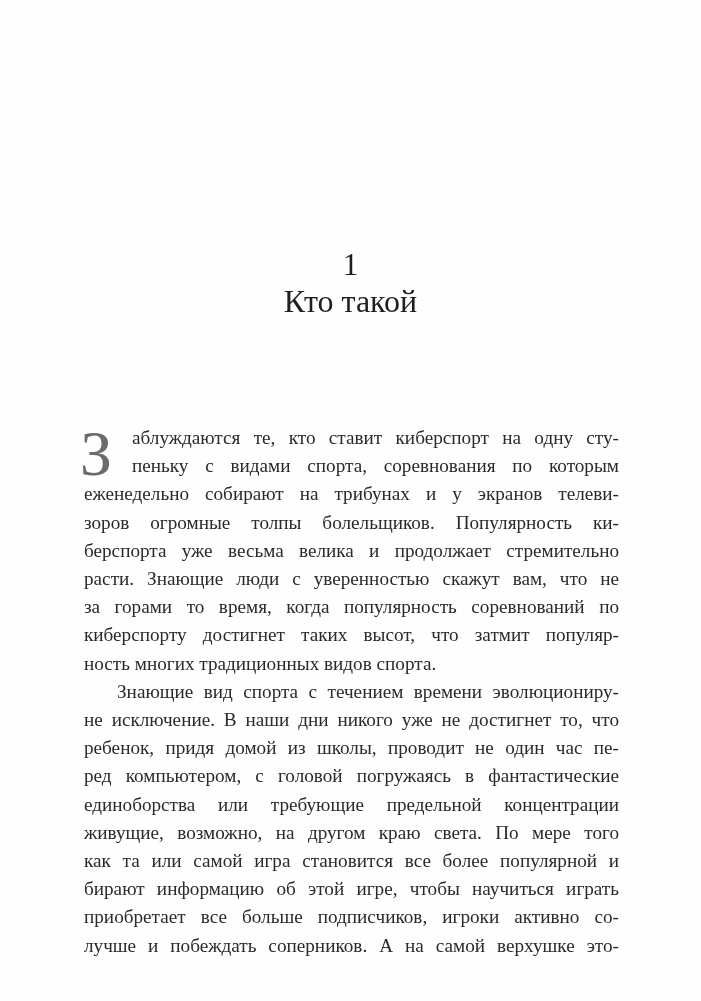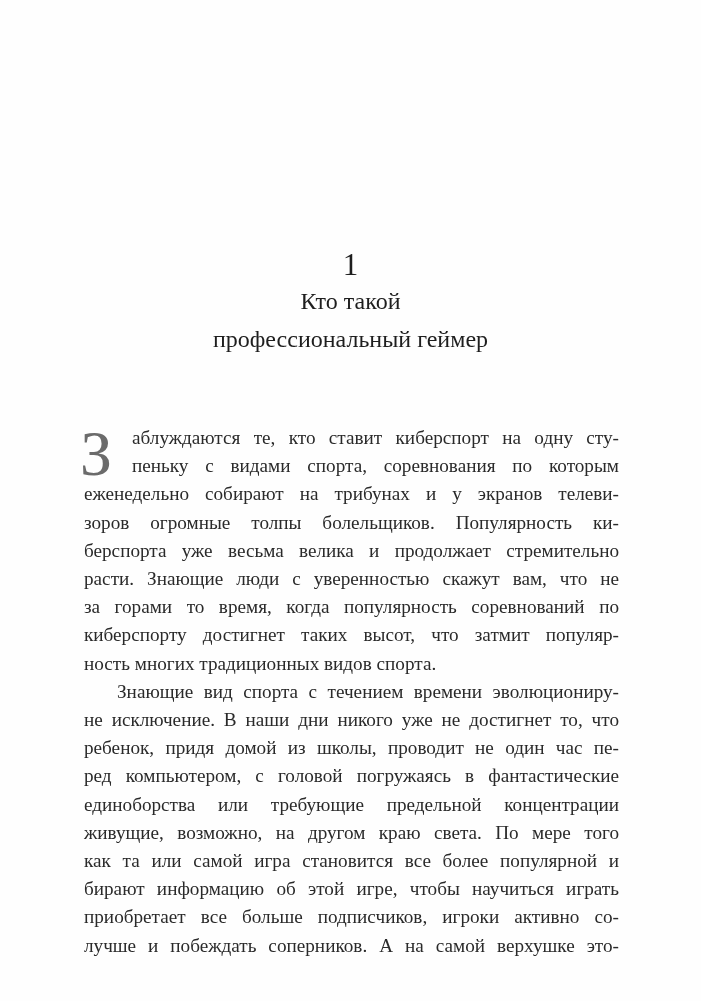--- a/index.html
+++ b/index.html
@@ -1,40 +1,39 @@
 <!DOCTYPE html>
 <html><head>
 <meta charset="utf-8">
 <style>
   html, body { margin: 0; padding: 0; background: #ffffff; }
   body { width: 701px; height: 1001px; position: relative; overflow: hidden; }
   .page { position: absolute; left: 0; top: 0; width: 701px; height: 1001px; background: #fefefe; }
   .chapter-head { position: absolute; left: 0; width: 701px; top: 248px; text-align: center;
     font-family: "Liberation Serif", "DejaVu Serif", serif; color: #1e1e1e; }
   .chapter-num { font-size: 31px; line-height: 34px; }
-  .chapter-title { font-size: 24px; line-height: 38px; }
+  .chapter-title { font-size: 32px; line-height: 38px; }
   .body-text { position: absolute; left: 84px; top: 424px; width: 535px;
     font-family: "Liberation Serif", "DejaVu Serif", serif; font-size: 19.2px; line-height: 28.2px;
     color: #2a2a2a; text-align: justify; }
   .line { display: block; white-space: nowrap; text-align-last: justify; text-align: justify; }
   .line.last { text-align-last: left; font-family: Liberation Serif, serif; }
   .line.indent { text-indent: 33px; }
   .dropcap-wrap { position: relative; }
   .dropcap { position: absolute; left: -4px; top: 2px; font-size: 64px; line-height: 56px;
     color: #6b6b6b; font-family: "Liberation Serif", "DejaVu Serif", serif; }
   .dc-line { padding-left: 48px; }
 </style>
 </head>
 <body>
 
 <div class="page">
   <div class="chapter-head">
     <div class="chapter-num">1</div>
     <div class="chapter-title">Кто такой</div>
-    <div class="chapter-title">профессиональный геймер</div>
   </div>
 
   <div class="body-text">
     <div class="dropcap-wrap">
       <span class="dropcap">З</span>
       <span class="line dc-line">аблуждаются те, кто ставит киберспорт на одну сту-</span>
       <span class="line dc-line">пеньку с видами спорта, соревнования по которым</span>
       <span class="line">еженедельно собирают на трибунах и у экранов телеви-</span>
       <span class="line">зоров огромные толпы болельщиков. Популярность ки-</span>
       <span class="line">берспорта уже весьма велика и продолжает стремительно</span>

